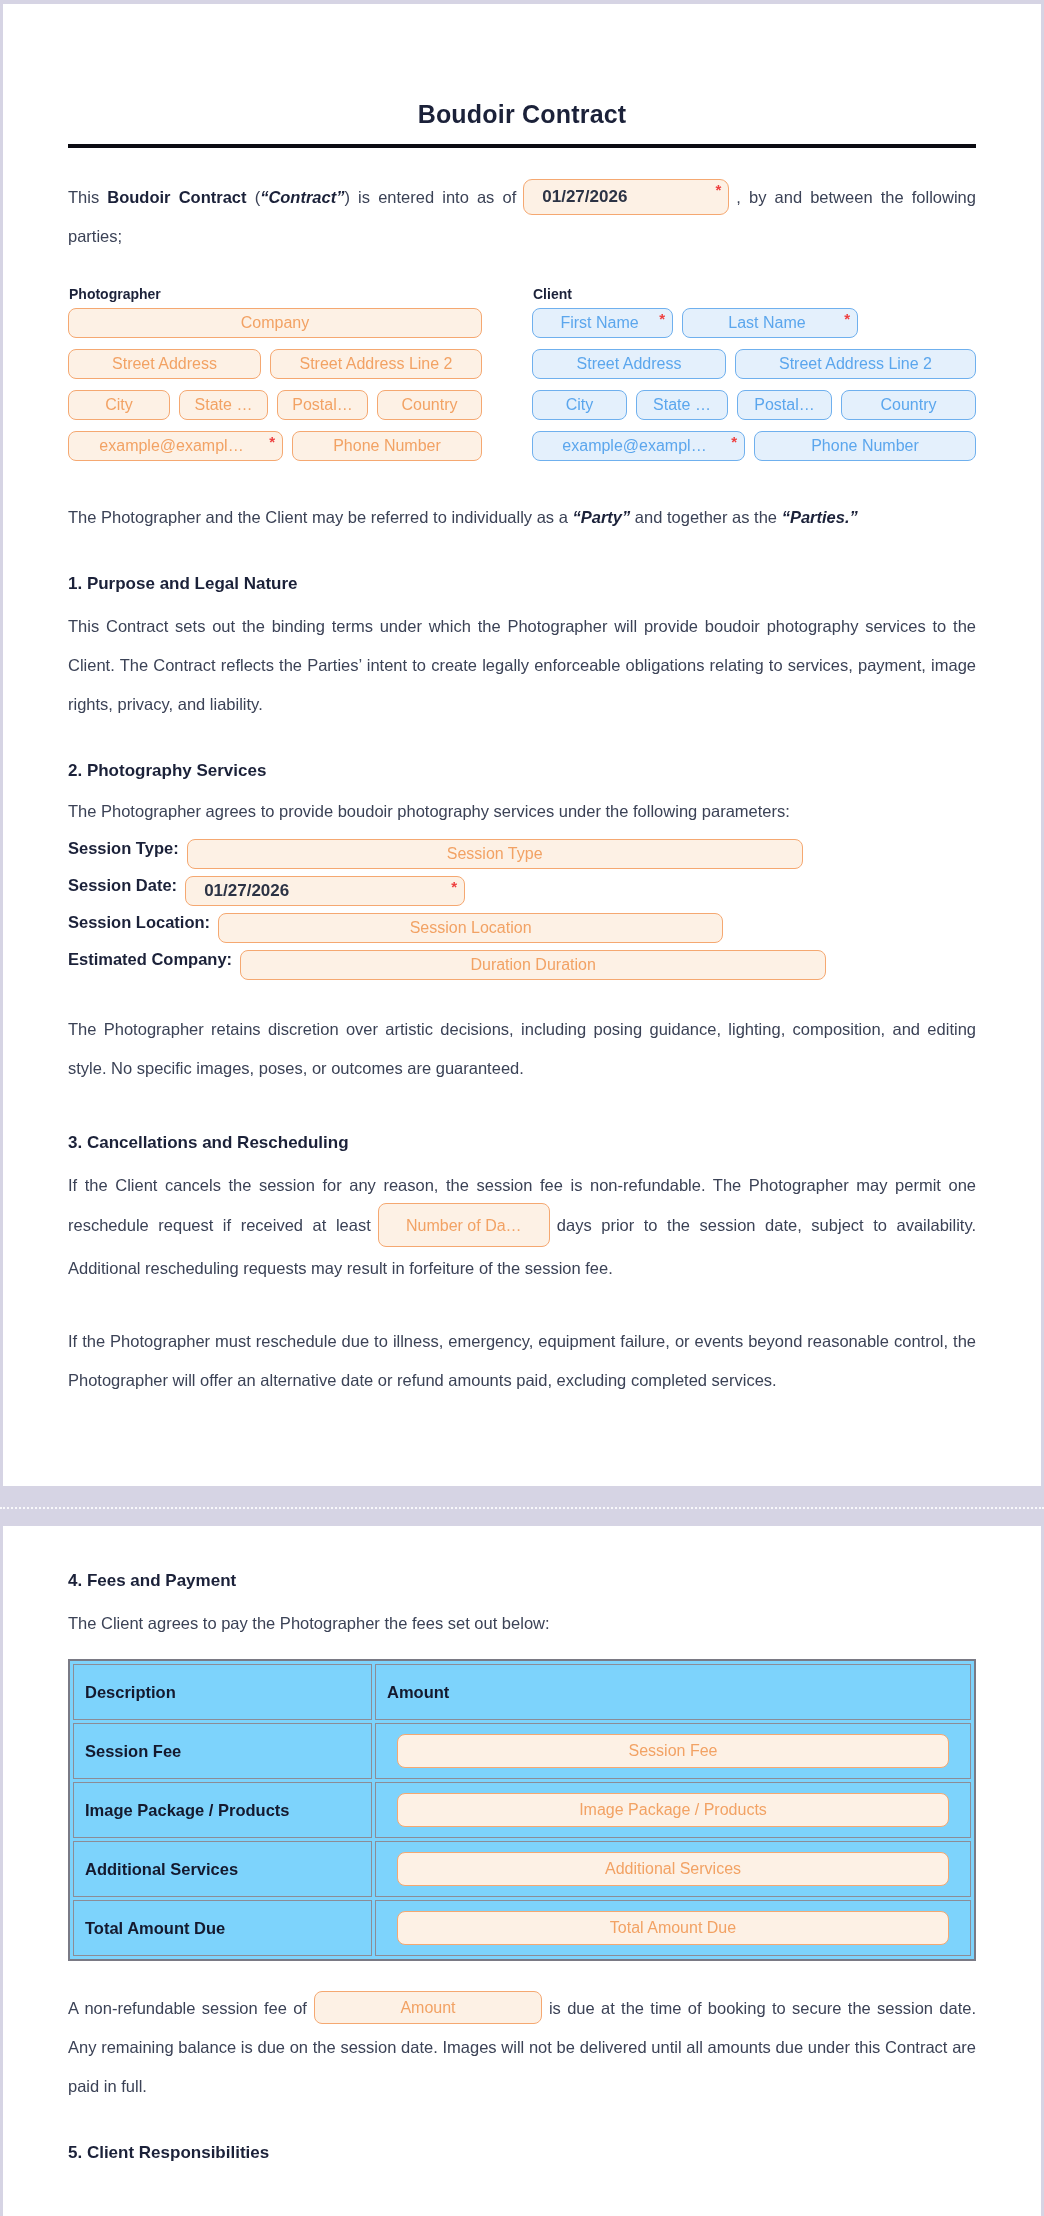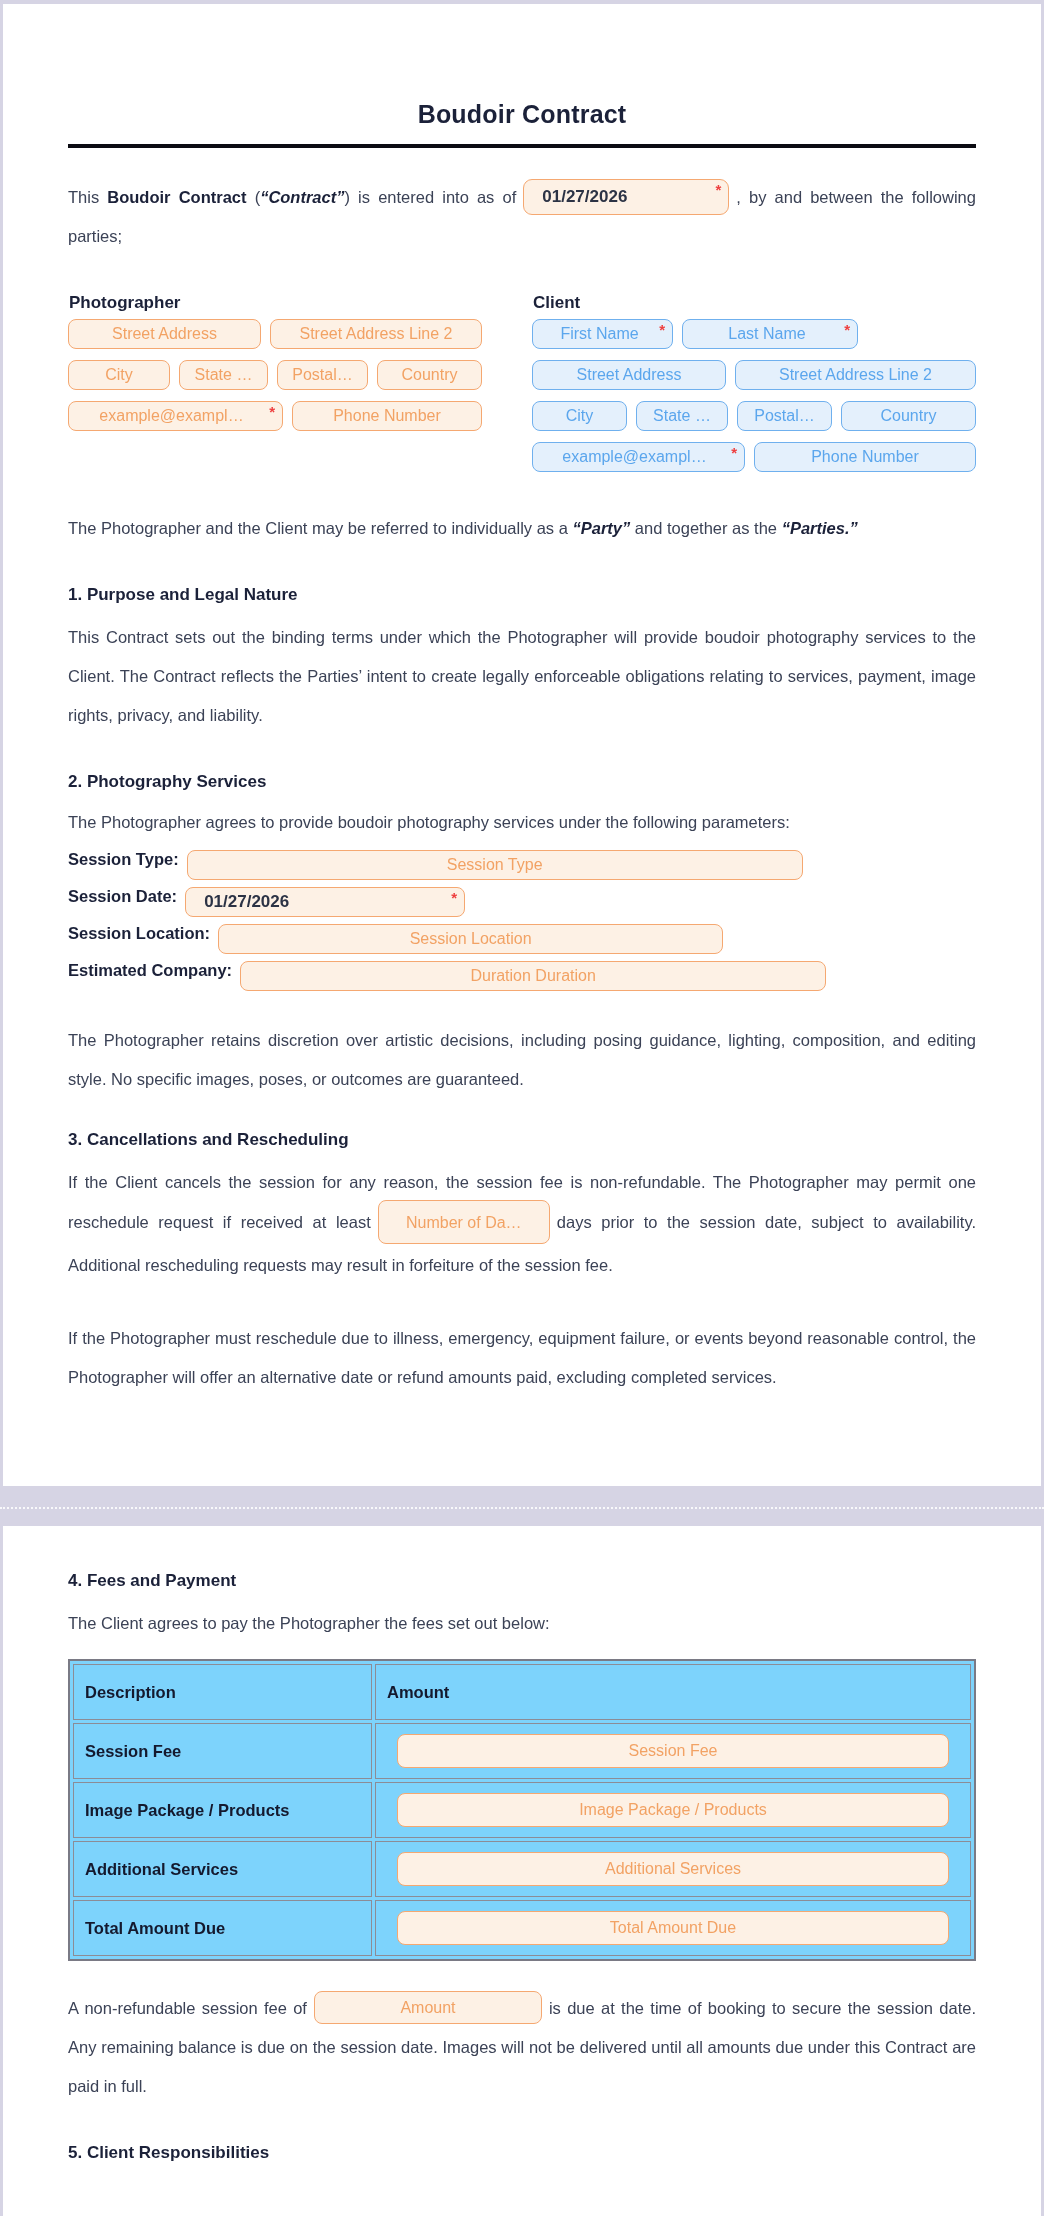--- a/index.html
+++ b/index.html
@@ -40,21 +40,21 @@
   p.body{
     color:var(--body-text);font-size:16.5px;line-height:39px;
     text-align:justify;
   }
   b,strong{color:var(--heading-navy)}
   .bi{font-weight:bold;font-style:italic;color:var(--heading-navy)}
 
   h3.section{
     font-size:17px;color:var(--heading-navy);margin-top:36px;line-height:22px;
   }
-  h3.party{font-size:17px;color:var(--heading-navy);margin:11px 0 6px 1px}
+  h3.party{font-size:14px;color:var(--heading-navy);margin:4px 0 6px 1px}
 
   
   .field{
     position:relative;display:flex;align-items:center;justify-content:center;
     height:30px;border-radius:8px;font-size:16px;white-space:nowrap;overflow:hidden;
   }
   .field.orange{border:1px solid var(--orange-border);background:var(--orange-bg);color:var(--orange-text)}
   .field.blue{border:1px solid var(--blue-border);background:var(--blue-bg);color:var(--blue-text)}
   .field .ph{overflow:hidden;text-overflow:ellipsis;padding:0 14px}
   .field .req{position:absolute;right:7px;top:3px;color:var(--required-red);font-size:15px;font-weight:bold;line-height:14px}
@@ -118,20 +118,25 @@
     <p class="body intro"><span>This </span><b>Boudoir Contract</b><span> (</span><span class="bi">“Contract”</span><span>) is entered into as of</span><span class="field orange inline-field date-lg">
           <span class="val">01/27/2026</span>
           <span class="req">*</span>
         </span><span>, by and between the following parties;</span></p>
 
     <div class="parties">
 
       <div class="col-photographer">
         <h3 class="party">Photographer</h3>
         <div class="frow">
+          <span class="field orange">
+              <span class="ph">Company</span>
+            </span>
+        </div>
+        <div class="frow">
           <span class="field orange w-f0" style="flex:0 0 193px">
               <span class="ph">Street Address</span>
             </span>
           <span class="field orange">
               <span class="ph">Street Address Line 2</span>
             </span>
         </div>
         <div class="frow">
           <span class="field orange w-f0" style="flex:0 0 102px">
               <span class="ph">City</span>
@@ -234,21 +239,21 @@
       <div class="kv">
         <span class="klabel">Estimated Company:</span>
         <span class="field orange f-session-dur">
             <span class="ph">Duration Duration</span>
           </span>
       </div>
     </div>
 
     <p class="body mt-para">The Photographer retains discretion over artistic decisions, including posing guidance, lighting, composition, and editing style. No specific images, poses, or outcomes are guaranteed.</p>
 
-    <h3 class="section" style="margin-top:30px">3. Cancellations and Rescheduling</h3>
+    <h3 class="section" style="margin-top:44px">3. Cancellations and Rescheduling</h3>
     <p class="body sec-p"><span>If the Client cancels the session for any reason, the session fee is non-refundable. The Photographer may permit one reschedule request if received at least</span><span class="field orange inline-field days-f">
           <span class="ph">Number of Da…</span>
         </span><span>days prior to the session date, subject to availability. Additional rescheduling requests may result in forfeiture of the session fee.</span></p>
 
     <p class="body mt-para" style="margin-top:34px">If the Photographer must reschedule due to illness, emergency, equipment failure, or events beyond reasonable control, the Photographer will offer an alternative date or refund amounts paid, excluding completed services.</p>
   </div>
 
   <div class="page-gap">
     <div class="dotline"></div>
   </div>

